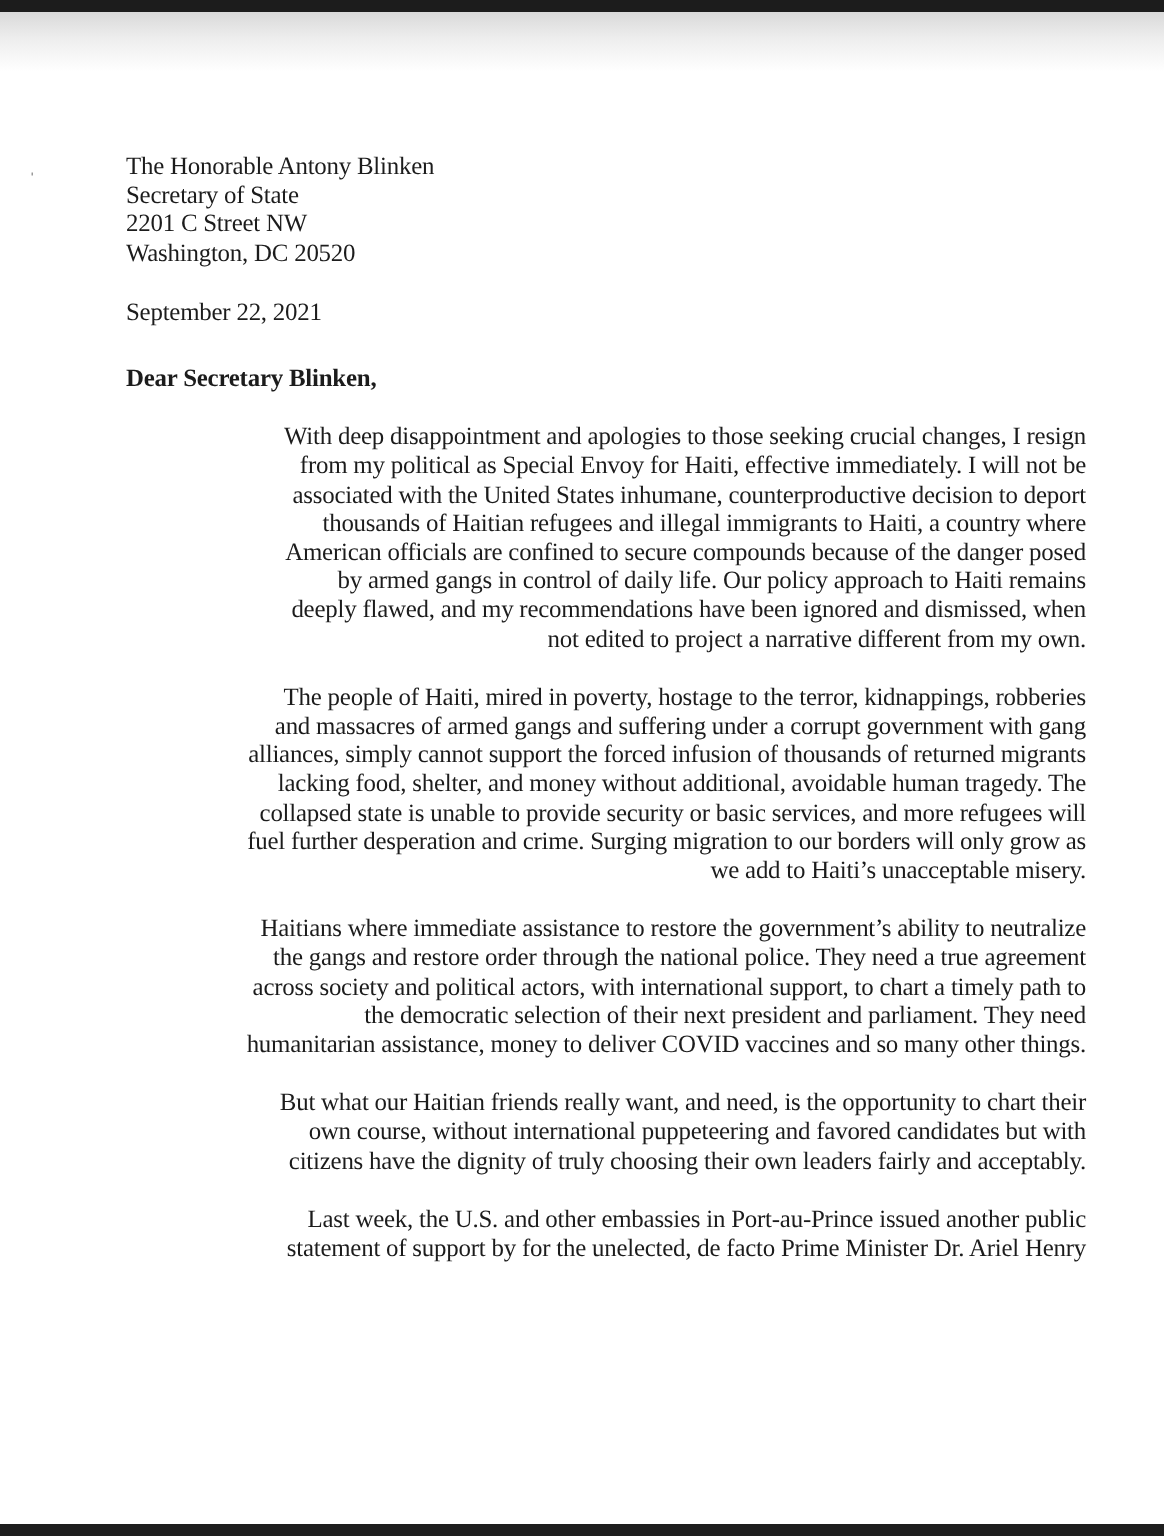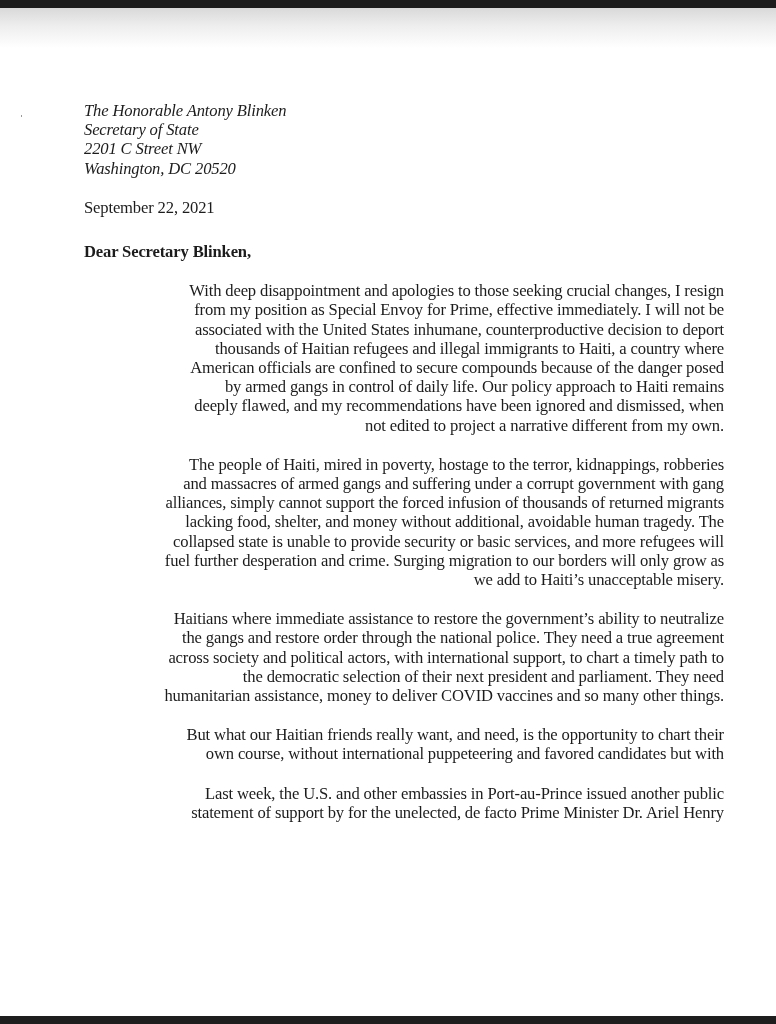--- a/index.html
+++ b/index.html
@@ -18,21 +18,21 @@
     background: linear-gradient(to bottom, #d9d9d9 0%, #eeeeee 45%, #ffffff 100%);
   }
   .bottom-bar {
     position: absolute; left: 0; bottom: 0; width: 776px; height: 8px;
     background: #1e1e1e;
   }
   .page {
     position: absolute; left: 84px; top: 101px; width: 640px;
     font-size: 16.6px; line-height: 19.2px; letter-spacing: -0.15px;
   }
-  .address div { white-space: nowrap; font-style: italic; }
+  .address div { white-space: nowrap; }
   .date { margin-top: 20px; }
   .salutation { margin-top: 25px; font-weight: bold; }
   .para { margin: 0; }
   .para .ln { display: block; white-space: nowrap; text-align: right; }
   .p1 { margin-top: 20px; }
   .p2, .p3, .p4, .p5 { margin-top: 20px; }
   .speck {
     position: absolute; left: 21px; top: 115px; width: 1px; height: 2px;
     background: #9a9a9a;
   }
@@ -50,21 +50,21 @@
     <div>Secretary of State</div>
     <div>2201 C Street NW</div>
     <div>Washington, DC 20520</div>
   </div>
 
   <div class="date">September 22, 2021</div>
   <div class="salutation">Dear Secretary Blinken,</div>
 
   <p class="para p1">
     <span class="ln">With deep disappointment and apologies to those seeking crucial changes, I resign</span>
-    <span class="ln">from my position as Special Envoy for Prime, effective immediately. I will not be</span>
+    <span class="ln">from my political as Special Envoy for Haiti, effective immediately. I will not be</span>
     <span class="ln">associated with the United States inhumane, counterproductive decision to deport</span>
     <span class="ln">thousands of Haitian refugees and illegal immigrants to Haiti, a country where</span>
     <span class="ln">American officials are confined to secure compounds because of the danger posed</span>
     <span class="ln">by armed gangs in control of daily life. Our policy approach to Haiti remains</span>
     <span class="ln">deeply flawed, and my recommendations have been ignored and dismissed, when</span>
     <span class="ln">not edited to project a narrative different from my own.</span>
   </p>
 
   <p class="para p2">
     <span class="ln">The people of Haiti, mired in poverty, hostage to the terror, kidnappings, robberies</span>
@@ -80,20 +80,21 @@
     <span class="ln">Haitians where immediate assistance to restore the government’s ability to neutralize</span>
     <span class="ln">the gangs and restore order through the national police. They need a true agreement</span>
     <span class="ln">across society and political actors, with international support, to chart a timely path to</span>
     <span class="ln">the democratic selection of their next president and parliament. They need</span>
     <span class="ln">humanitarian assistance, money to deliver COVID vaccines and so many other things.</span>
   </p>
 
   <p class="para p4">
     <span class="ln">But what our Haitian friends really want, and need, is the opportunity to chart their</span>
     <span class="ln">own course, without international puppeteering and favored candidates but with</span>
+    <span class="ln">citizens have the dignity of truly choosing their own leaders fairly and acceptably.</span>
   </p>
 
   <p class="para p5">
     <span class="ln">Last week, the U.S. and other embassies in Port-au-Prince issued another public</span>
     <span class="ln">statement of support by for the unelected, de facto Prime Minister Dr. Ariel Henry</span>
   </p>
 </div>
 
 <div class="bottom-bar"></div>
 

